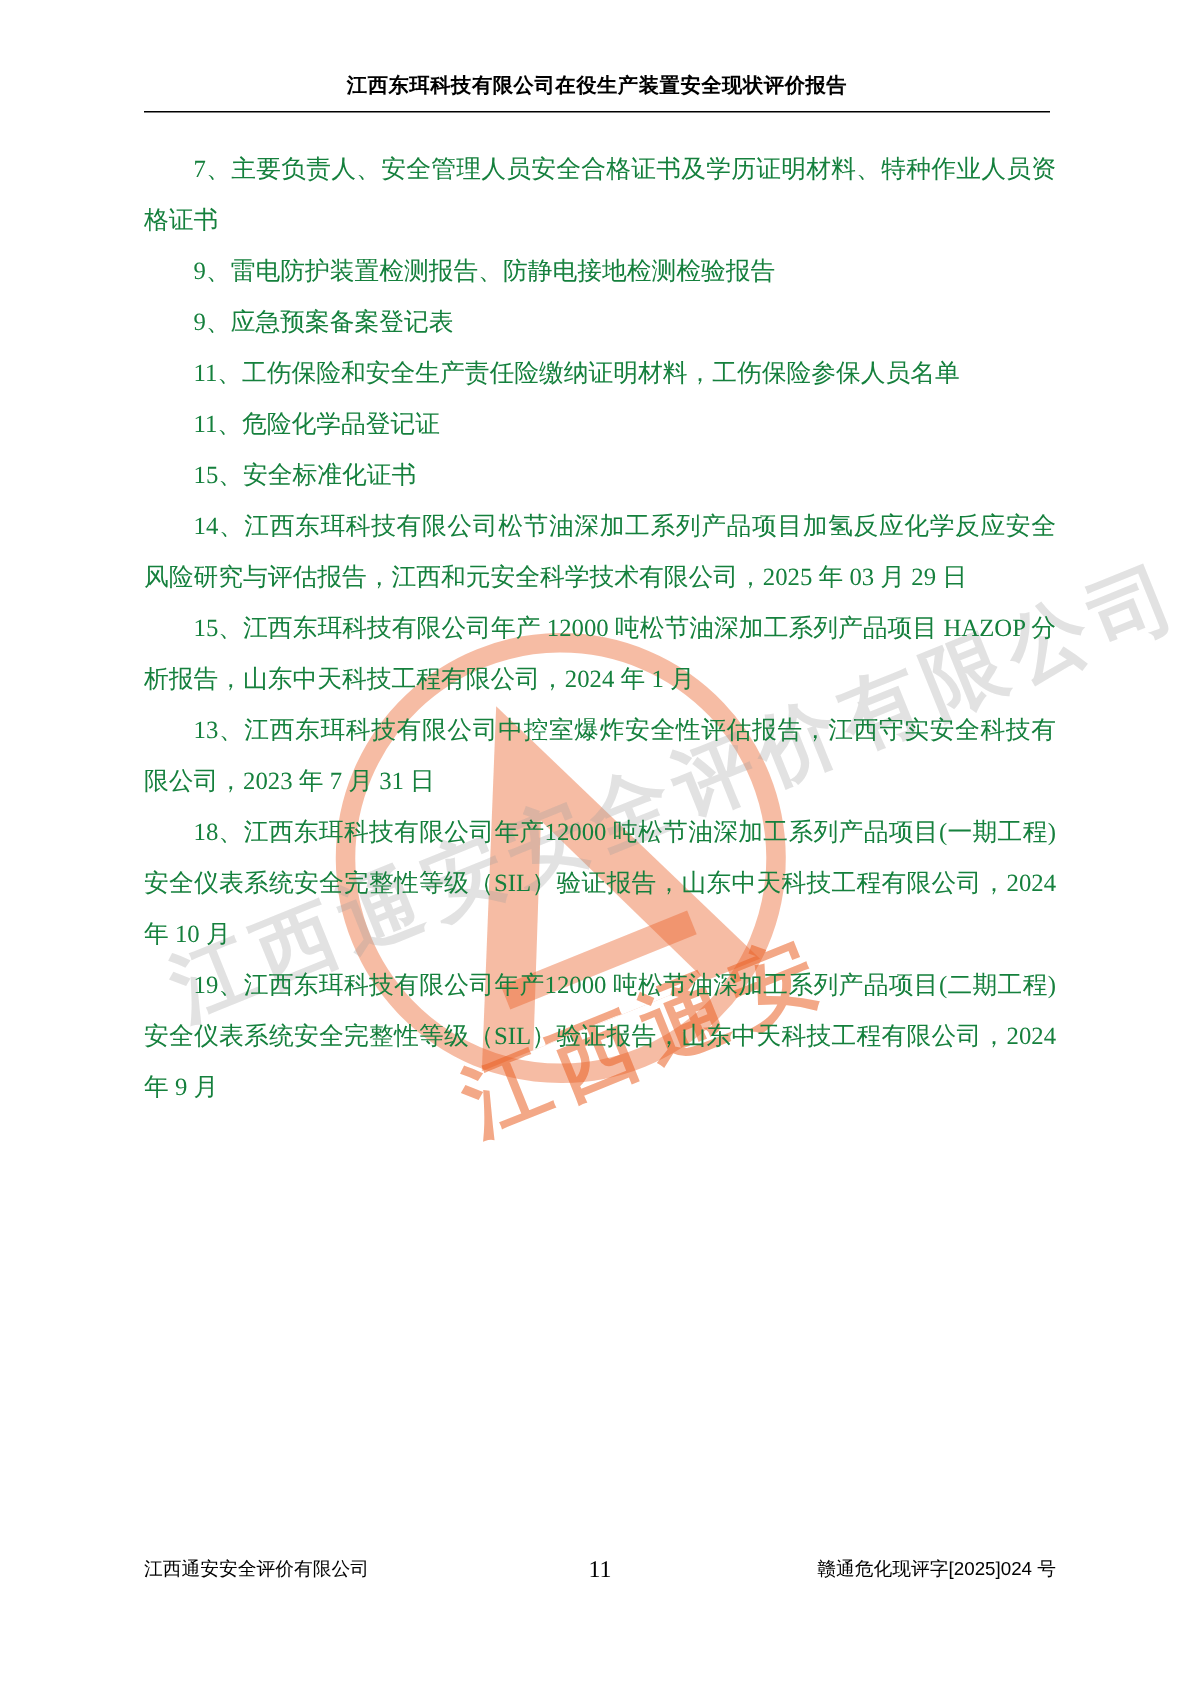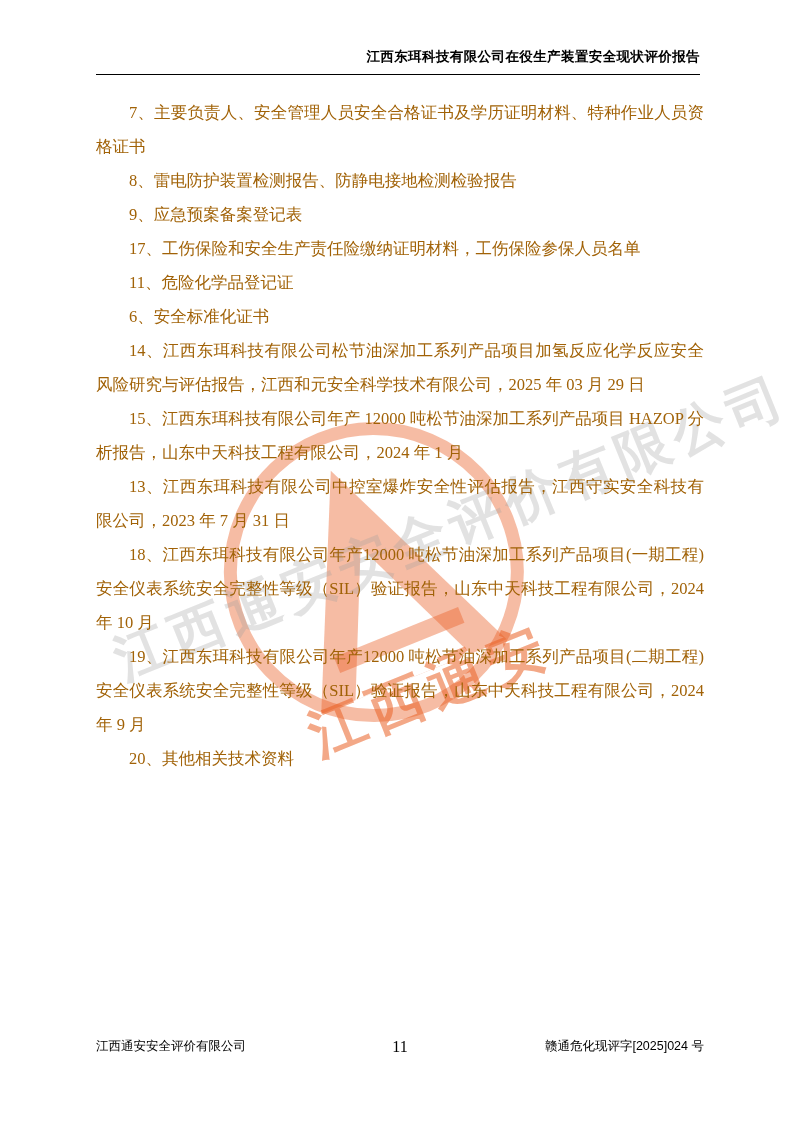--- a/index.html
+++ b/index.html
@@ -107,21 +107,21 @@
   .content {
     position: relative;
     z-index: 2;
   }
 
   .header {
     position: absolute;
     left: 96px;
     top: 48px;
     width: 604px;
-    text-align: right;
+    text-align: center;
     font-family: "Liberation Sans", sans-serif;
     font-size: 13.5px;
     font-weight: bold;
     color: #000;
     letter-spacing: 0.4px;
   }
   .header-rule {
     position: absolute;
     left: 96px;
     top: 74px;
@@ -131,21 +131,21 @@
   }
 
   .body-text {
     position: absolute;
     left: 96px;
     top: 96px;
     width: 608px;
     font-size: 16.5px;
     line-height: 34px;
     text-align: justify;
-    color: #a16207;
+    color: #15803d;
   }
   .para {
     text-indent: 2em;
     margin: 0;
     padding: 0;
   }
 
   .footer {
     position: absolute;
     left: 96px;
@@ -191,31 +191,30 @@
     </div>
   </div>
 
   <div class="content">
 
     <div class="header">江西东珥科技有限公司在役生产装置安全现状评价报告</div>
     <div class="header-rule"></div>
 
     <div class="body-text">
       <p class="para">7、主要负责人、安全管理人员安全合格证书及学历证明材料、特种作业人员资格证书</p>
-      <p class="para">8、雷电防护装置检测报告、防静电接地检测检验报告</p>
+      <p class="para">9、雷电防护装置检测报告、防静电接地检测检验报告</p>
       <p class="para">9、应急预案备案登记表</p>
-      <p class="para">17、工伤保险和安全生产责任险缴纳证明材料，工伤保险参保人员名单</p>
+      <p class="para">11、工伤保险和安全生产责任险缴纳证明材料，工伤保险参保人员名单</p>
       <p class="para">11、危险化学品登记证</p>
-      <p class="para">6、安全标准化证书</p>
+      <p class="para">15、安全标准化证书</p>
       <p class="para">14、江西东珥科技有限公司松节油深加工系列产品项目加氢反应化学反应安全风险研究与评估报告，江西和元安全科学技术有限公司，2025 年 03 月 29 日</p>
       <p class="para">15、江西东珥科技有限公司年产 12000 吨松节油深加工系列产品项目 HAZOP 分析报告，山东中天科技工程有限公司，2024 年 1 月</p>
       <p class="para">13、江西东珥科技有限公司中控室爆炸安全性评估报告，江西守实安全科技有限公司，2023 年 7 月 31 日</p>
       <p class="para">18、江西东珥科技有限公司年产12000 吨松节油深加工系列产品项目(一期工程) 安全仪表系统安全完整性等级（SIL）验证报告，山东中天科技工程有限公司，2024 年 10 月</p>
       <p class="para">19、江西东珥科技有限公司年产12000 吨松节油深加工系列产品项目(二期工程) 安全仪表系统安全完整性等级（SIL）验证报告，山东中天科技工程有限公司，2024 年 9 月</p>
-      <p class="para">20、其他相关技术资料</p>
     </div>
 
     <div class="footer">
       <span class="footer-left">江西通安安全评价有限公司</span>
       <span class="footer-center">11</span>
       <span class="footer-right">赣通危化现评字[2025]024 号</span>
     </div>
 
   </div>
 </div>

